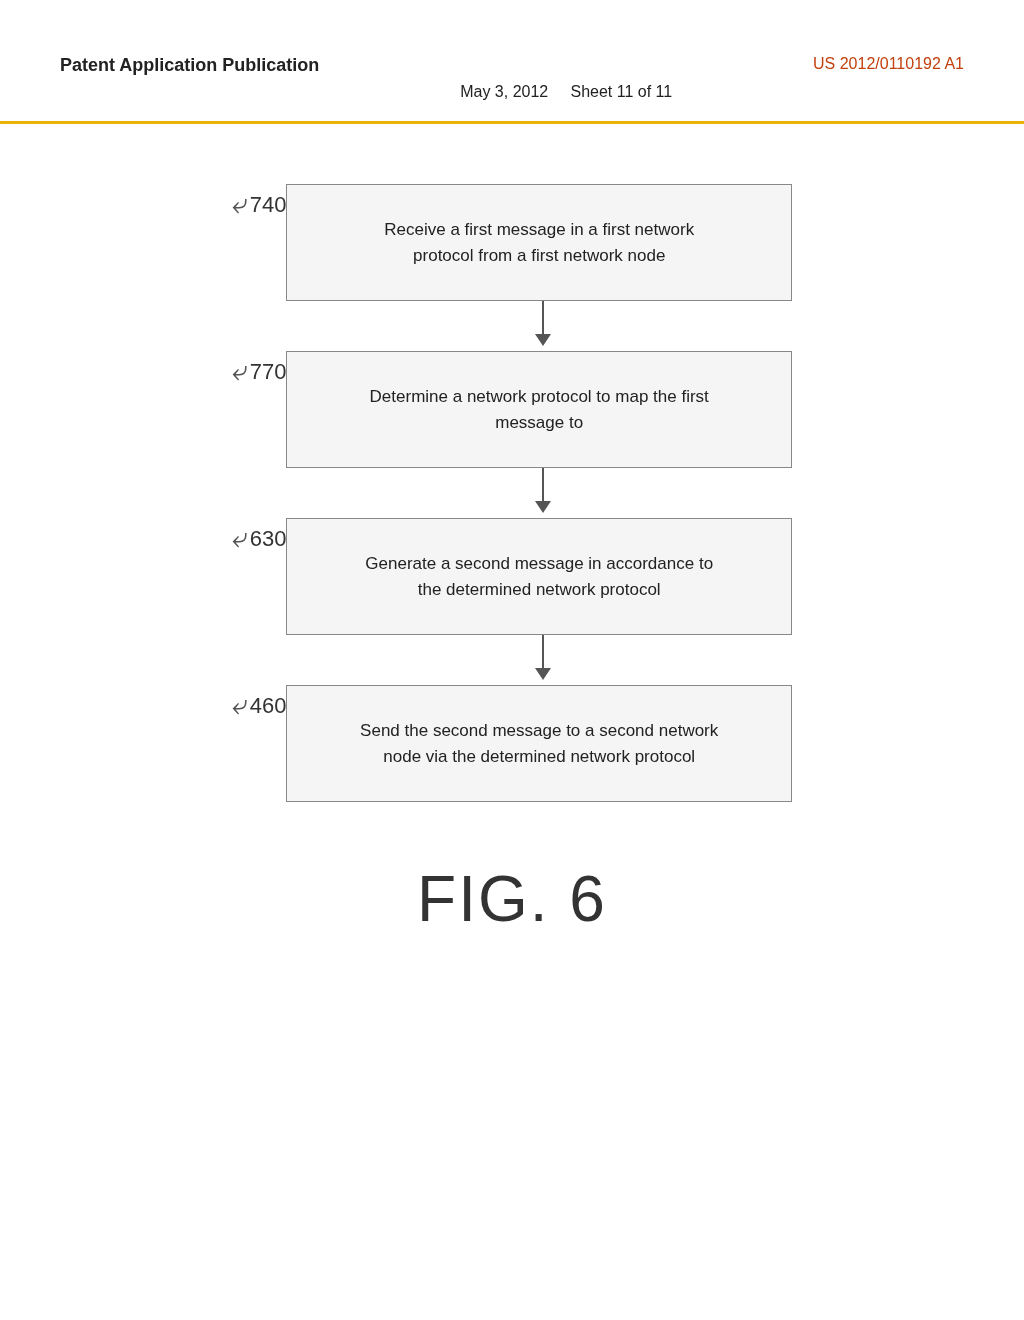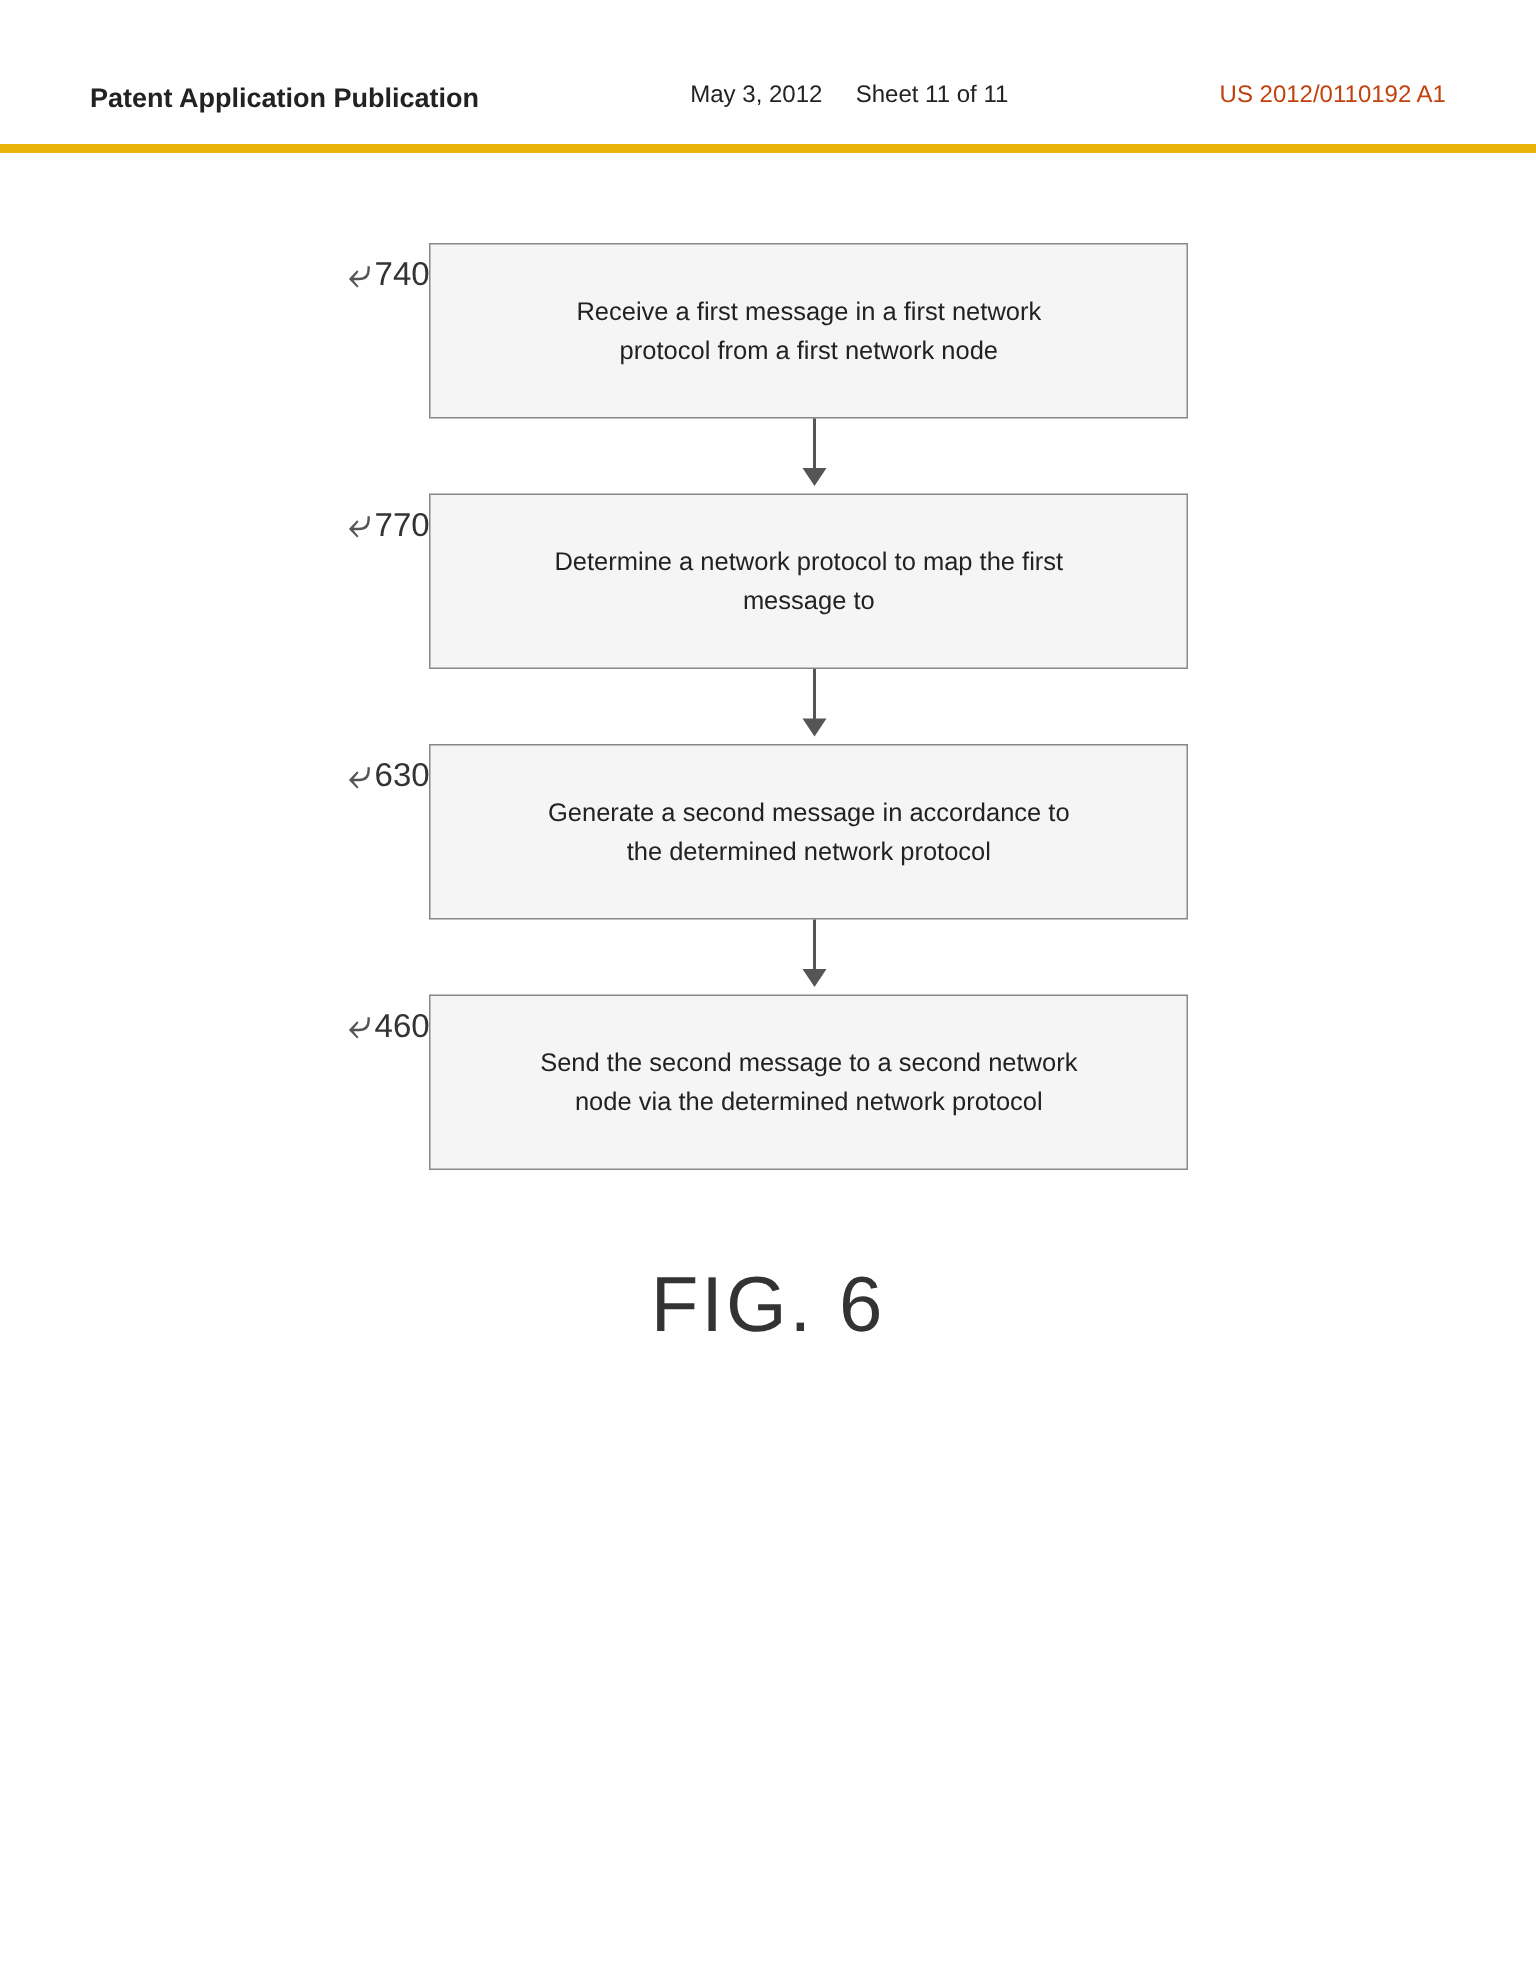--- a/index.html
+++ b/index.html
@@ -24,35 +24,36 @@
       position: relative;
       padding: 0;
     }
 
     
     .header {
       display: flex;
       justify-content: space-between;
       align-items: flex-start;
       padding: 55px 60px 20px 60px;
-      border-bottom: 6px solid #eab308;
+      border-bottom: 3px solid #eab308;
     }
 
     .header-left {
       font-size: 18px;
       font-weight: bold;
       font-family: Arial, sans-serif;
       color: #222;
     }
 
     .header-center {
       font-size: 16px;
       font-family: Arial, sans-serif;
       color: #222;
       text-align: center;
+      margin-top: 28px;
     }
 
     .header-right {
       font-size: 16px;
       font-family: Arial, sans-serif;
       color: #c2410c;
       text-align: right;
     }
 
     
@@ -116,21 +117,21 @@
       height: 0;
       border-left: 8px solid transparent;
       border-right: 8px solid transparent;
       border-top: 12px solid #555;
     }
 
     
     .figure-label {
       text-align: center;
       margin-top: 60px;
-      font-size: 52px;
+      font-size: 64px;
       font-family: Arial, sans-serif;
       font-weight: normal;
       color: #333;
       letter-spacing: 2px;
     }
 
     
     .step-bracket {
       display: flex;
       align-items: flex-start;

